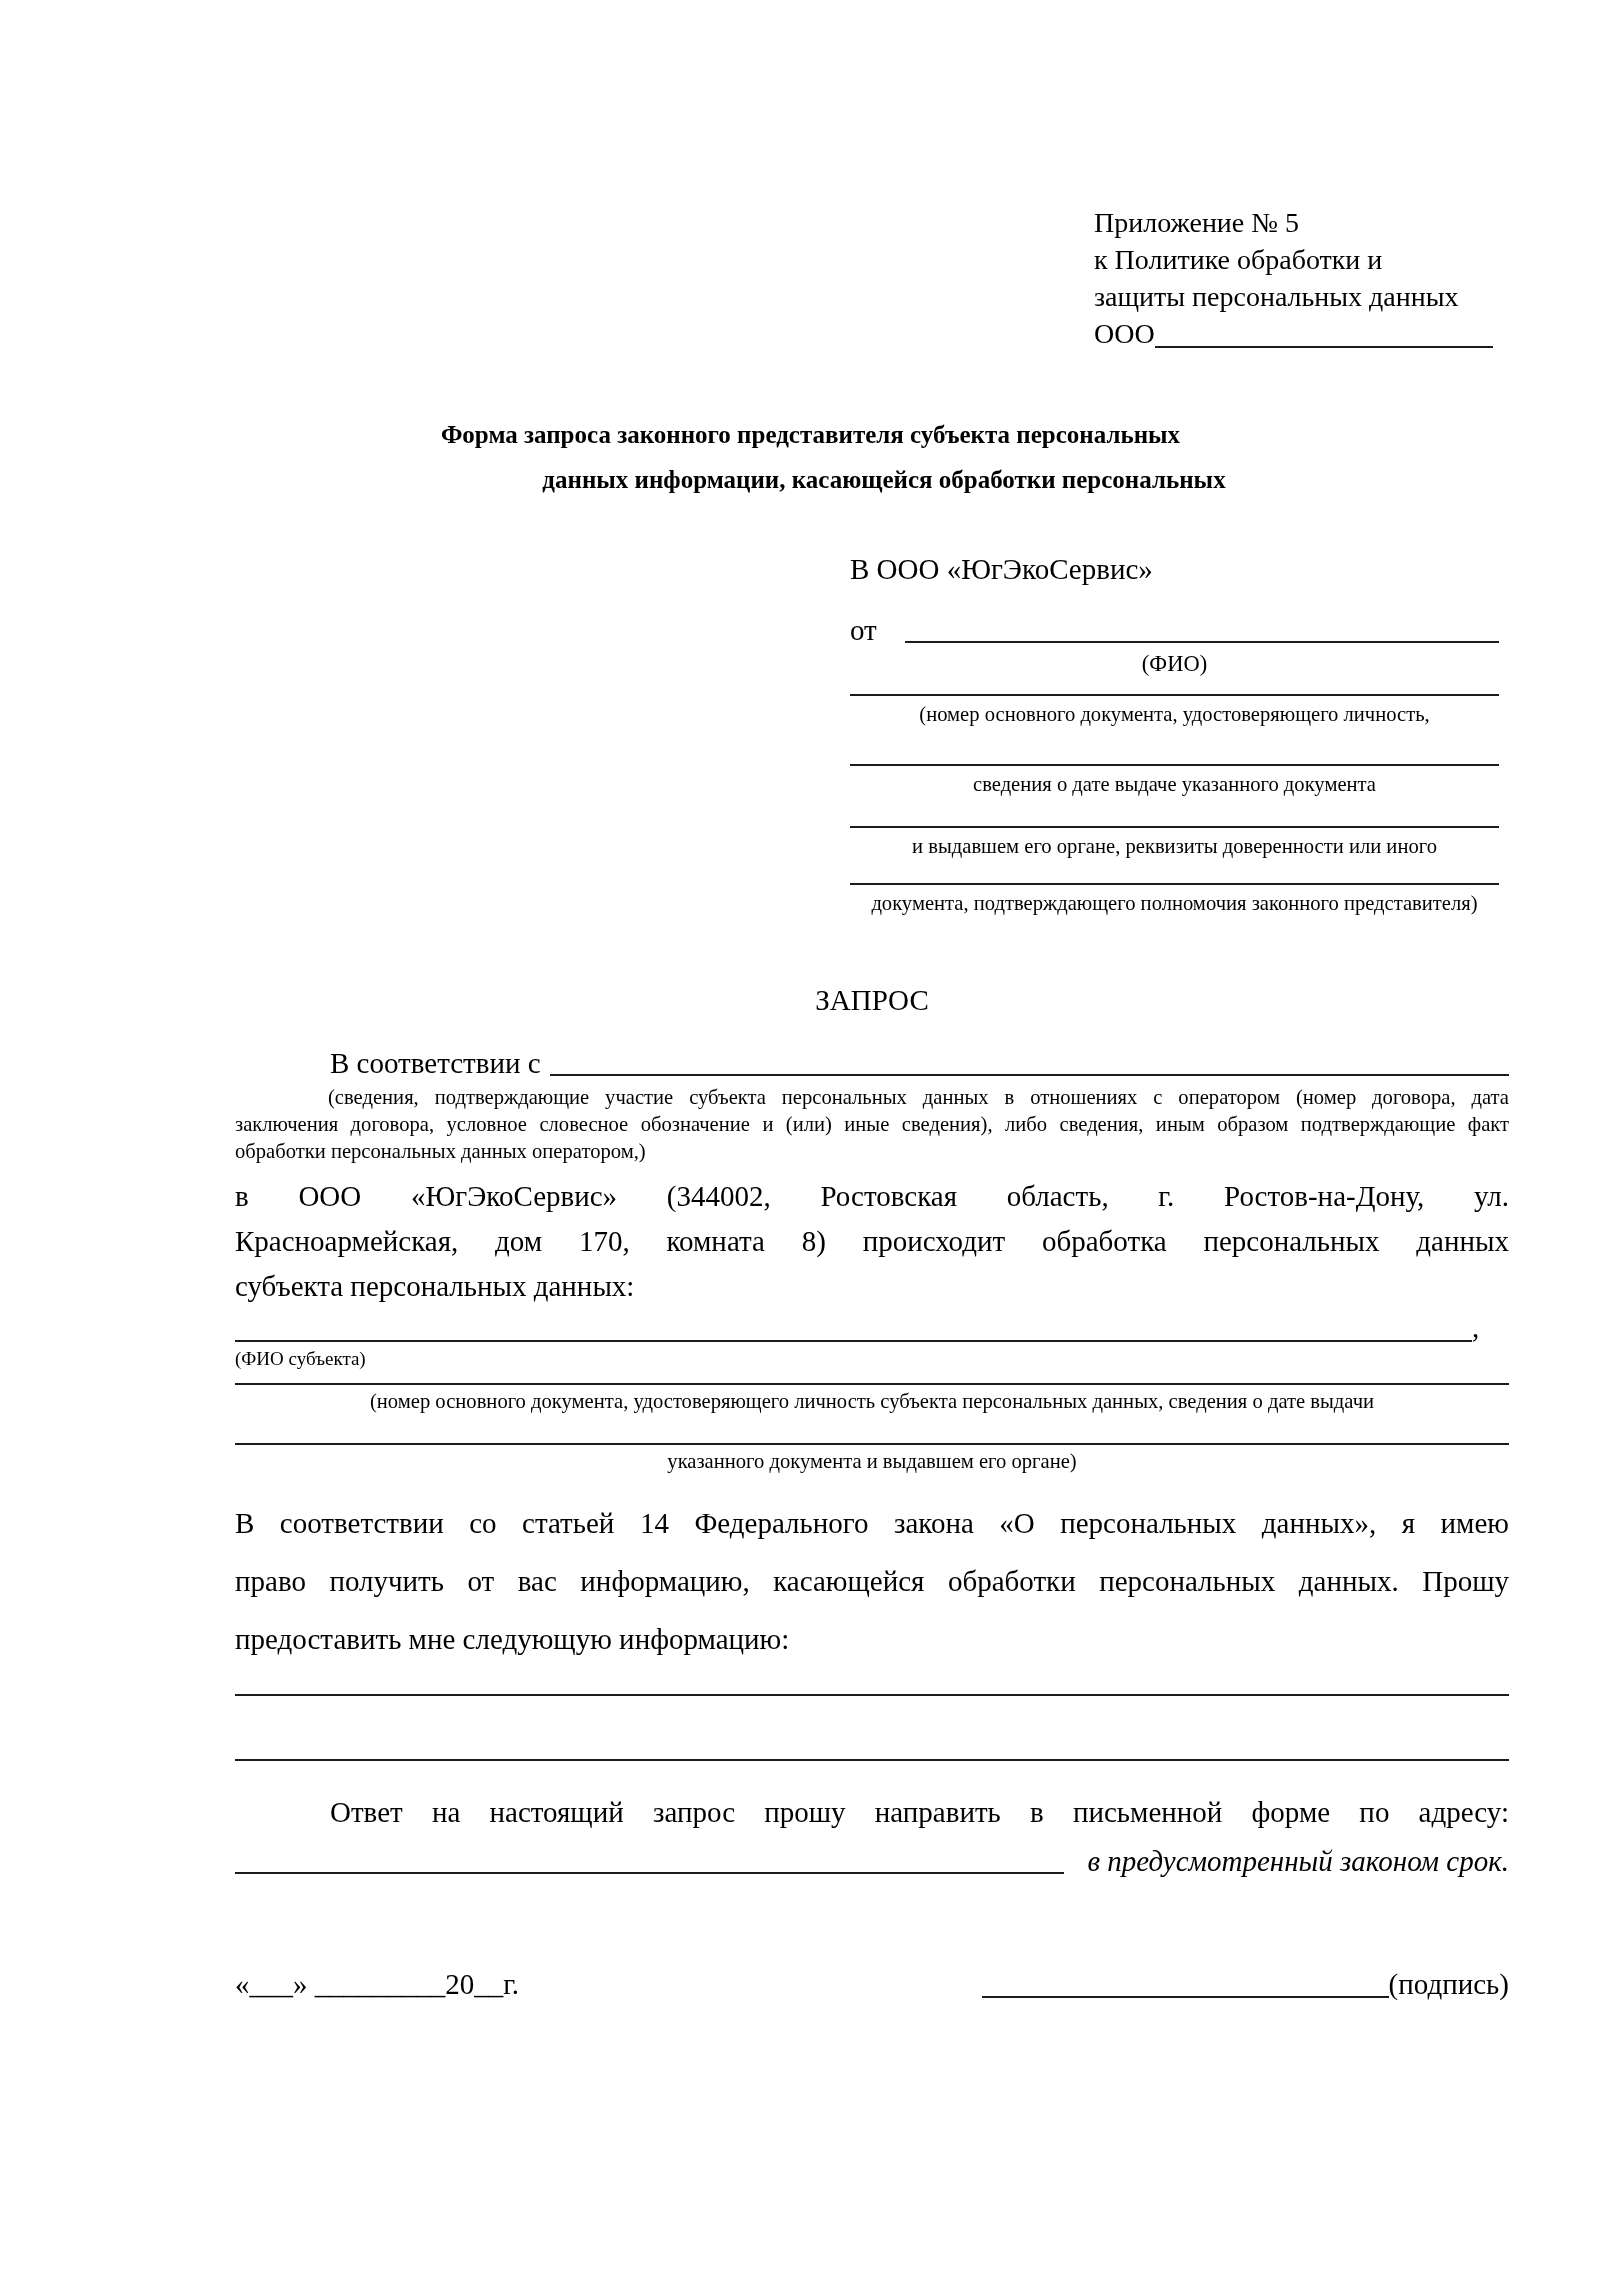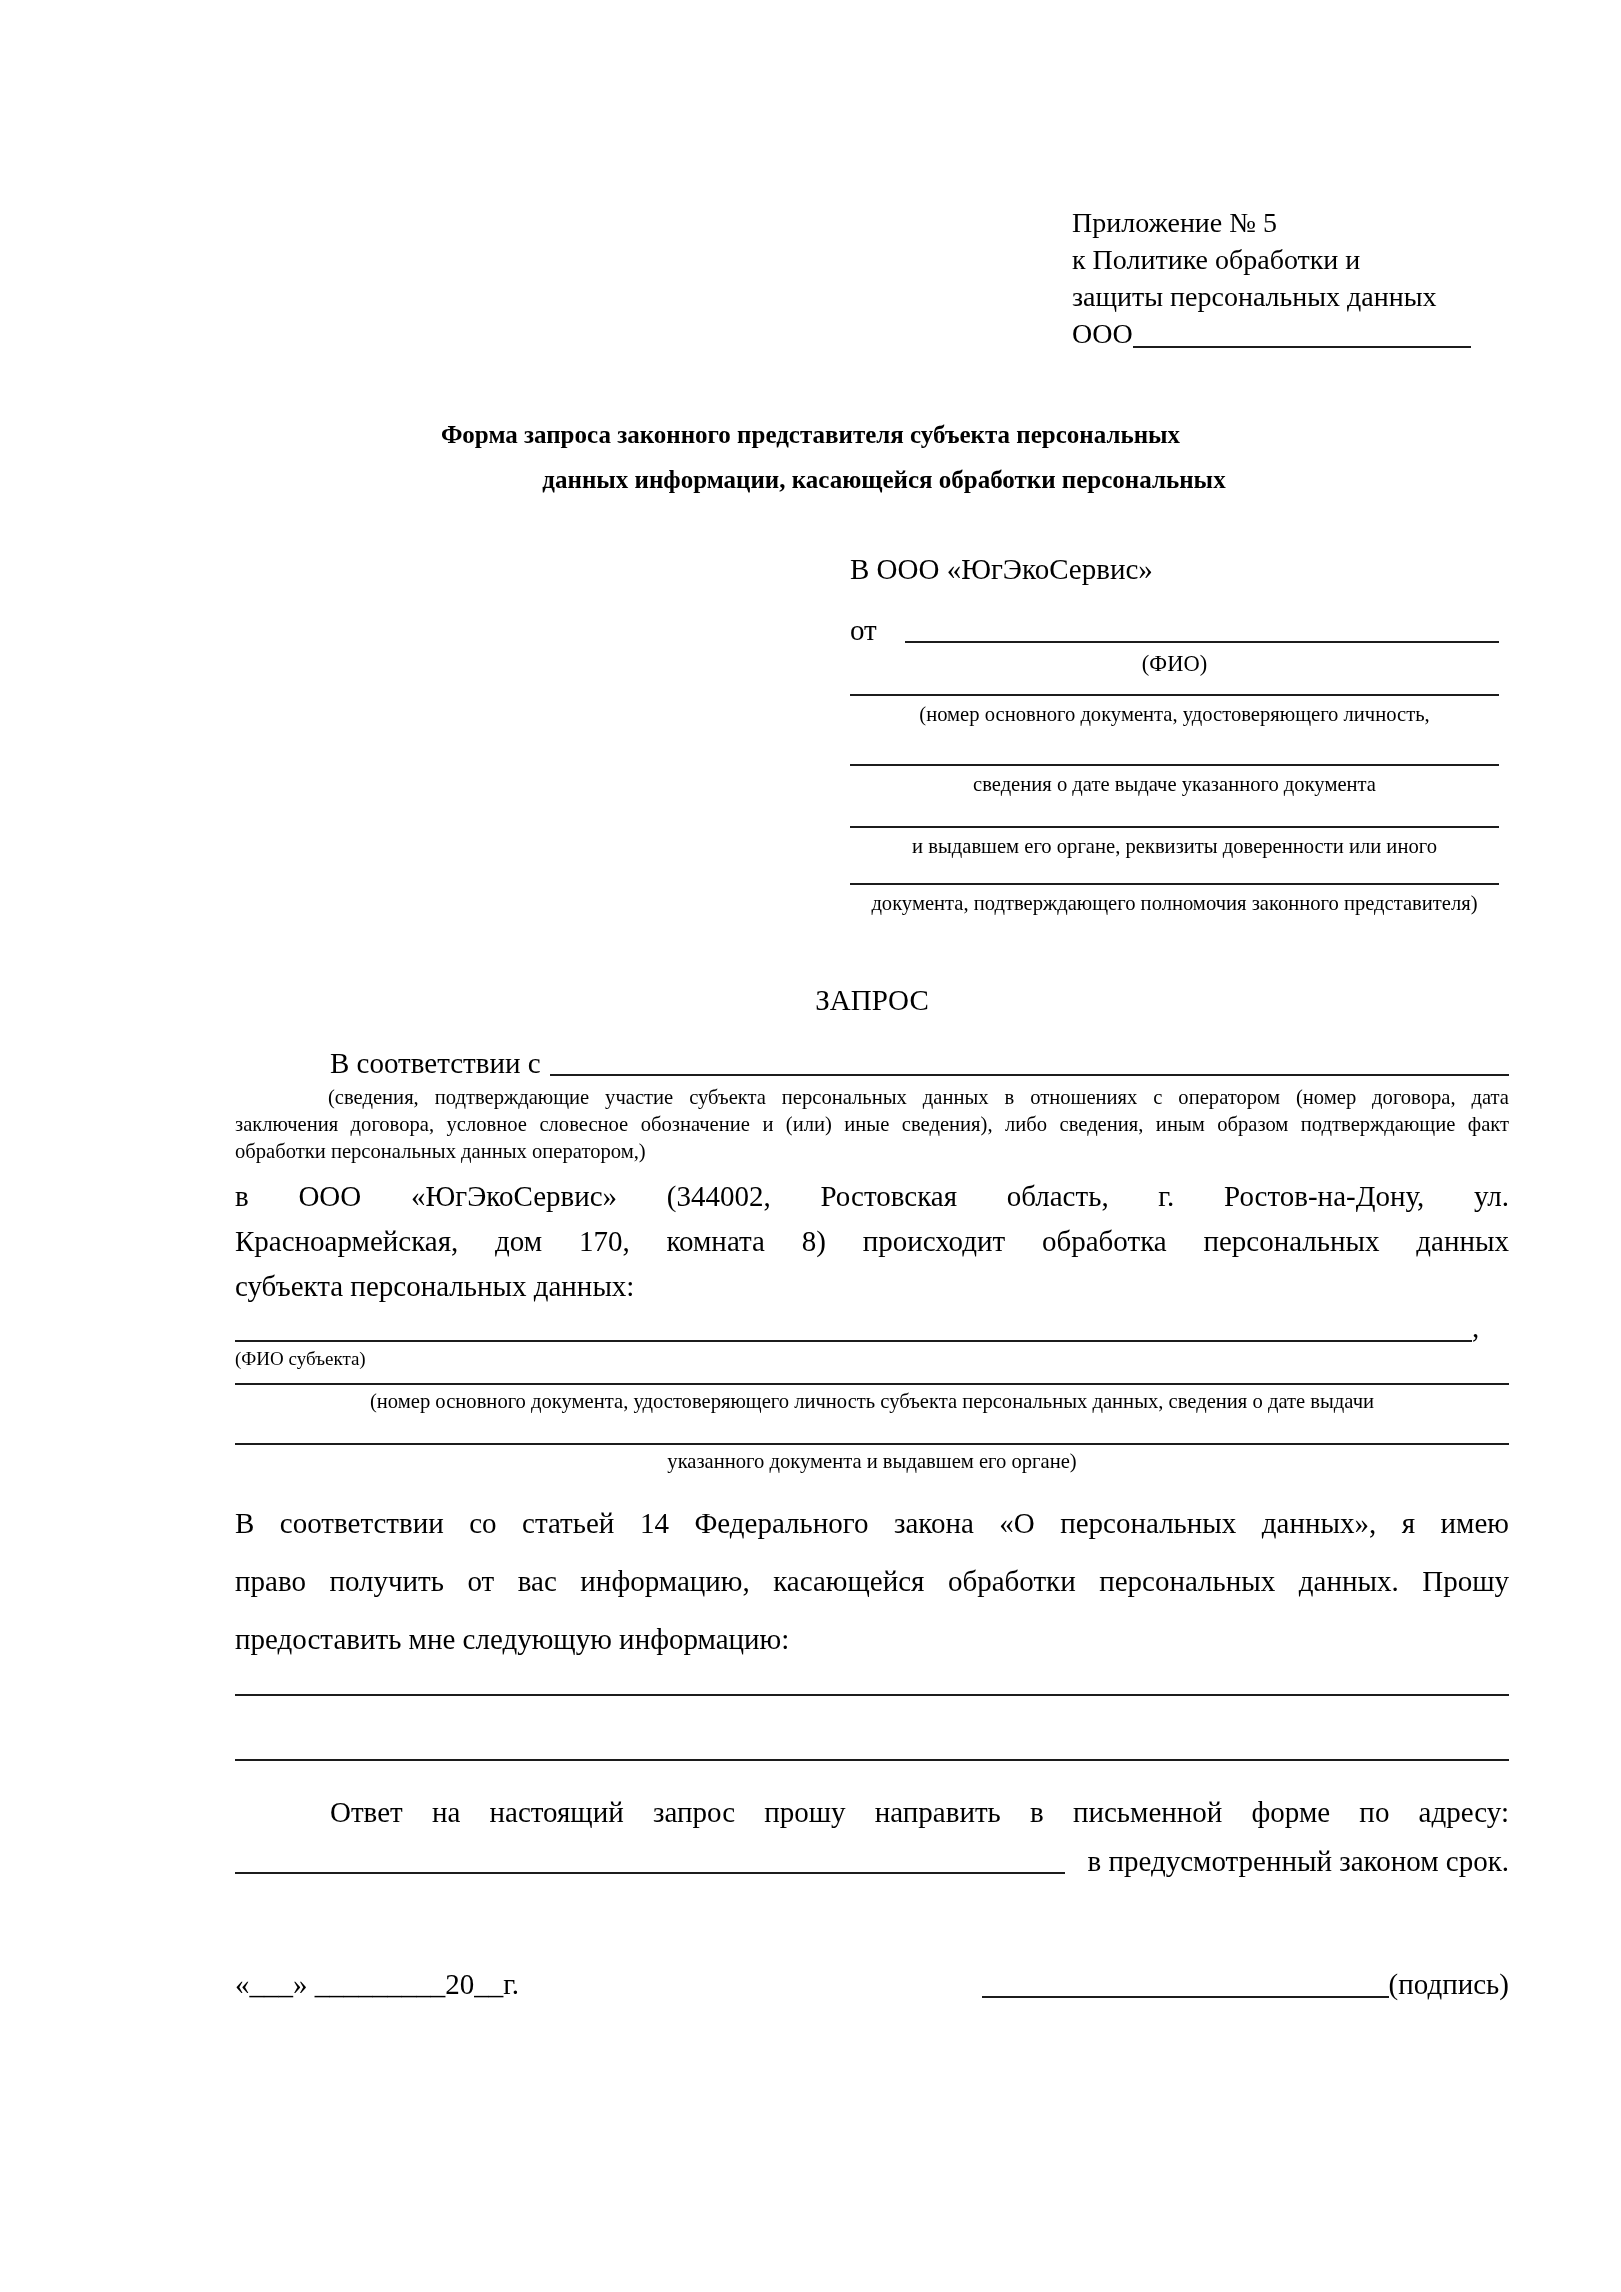--- a/index.html
+++ b/index.html
@@ -8,21 +8,21 @@
     background:#ffffff; color:#000;
     font-family:"Liberation Serif", serif; font-size:29px; line-height:41px;
     overflow:hidden;
   }
   
   .rule-block { border-bottom:2.9px solid #1c1c1c; height:0; }
   .rule-inline { display:inline-block; border-bottom:2.9px solid #1c1c1c; height:25.5px; vertical-align:-4.9px; }
   .line-row { display:flex; }
   .line-row .rule-fill { flex:1 1 auto; border-bottom:2.9px solid #1c1c1c; margin-bottom:7.8px; }
   
-  .annex { position:absolute; left:1072px; top:204px; width:421px; font-size:28px; line-height:37px; }
+  .annex { position:absolute; left:1094px; top:204px; width:421px; font-size:28px; line-height:37px; }
   .annex .rule-inline { width:338px; height:23.5px; }
   
   .title { position:absolute; left:118px; right:118px; top:412px; text-align:center; font-weight:bold; font-size:25px; line-height:45px; }
   .title-l2 { padding-left:147px; }
   
   .addr { position:absolute; left:850px; top:549px; width:649px; }
   .addr .from-line { margin-top:19.6px;gap:16px; }
   .addr .from-line .label { white-space:nowrap; margin-right:11.8px; }
   .cap { font-size:20.6px; line-height:25.5px; text-align:center; }
   .cap-fio { font-size:22.5px; line-height:25.5px; text-align:center; }
@@ -44,21 +44,21 @@
   .fio-line .rule-inline { width:1237px; height:27.4px; }
   .cap-fio-sub { font-size:19px; line-height:25.5px; text-align:left; }
   .doc-rule-1 { margin-top:11.8px; }
   .doc-rule-2 { margin-top:29px; }
   .main .cap { margin-top:3.9px; }
   .law-par { margin-top:19.6px; line-height:58px; }
   .blank-1 { margin-top:25.5px; }
   .blank-2 { margin-top:63px; }
   .answer-par { margin-top:31px; padding-left:95px; }
   .tail-line { margin-top:7.8px; }
-  .tail-line .tail-text { white-space:nowrap; margin-left:23px; }
+  .tail-line .tail-text { white-space:nowrap; margin-left:23px;font-style:italic; }
   
   .footer { margin-top:82px; display:flex; justify-content:space-between; align-items:baseline; }
   .sig { white-space:nowrap; }
   .sig .rule-inline { width:407px; height:27.4px; }
 </style>
 </head>
 <body>
 
 <div class="page">
 

